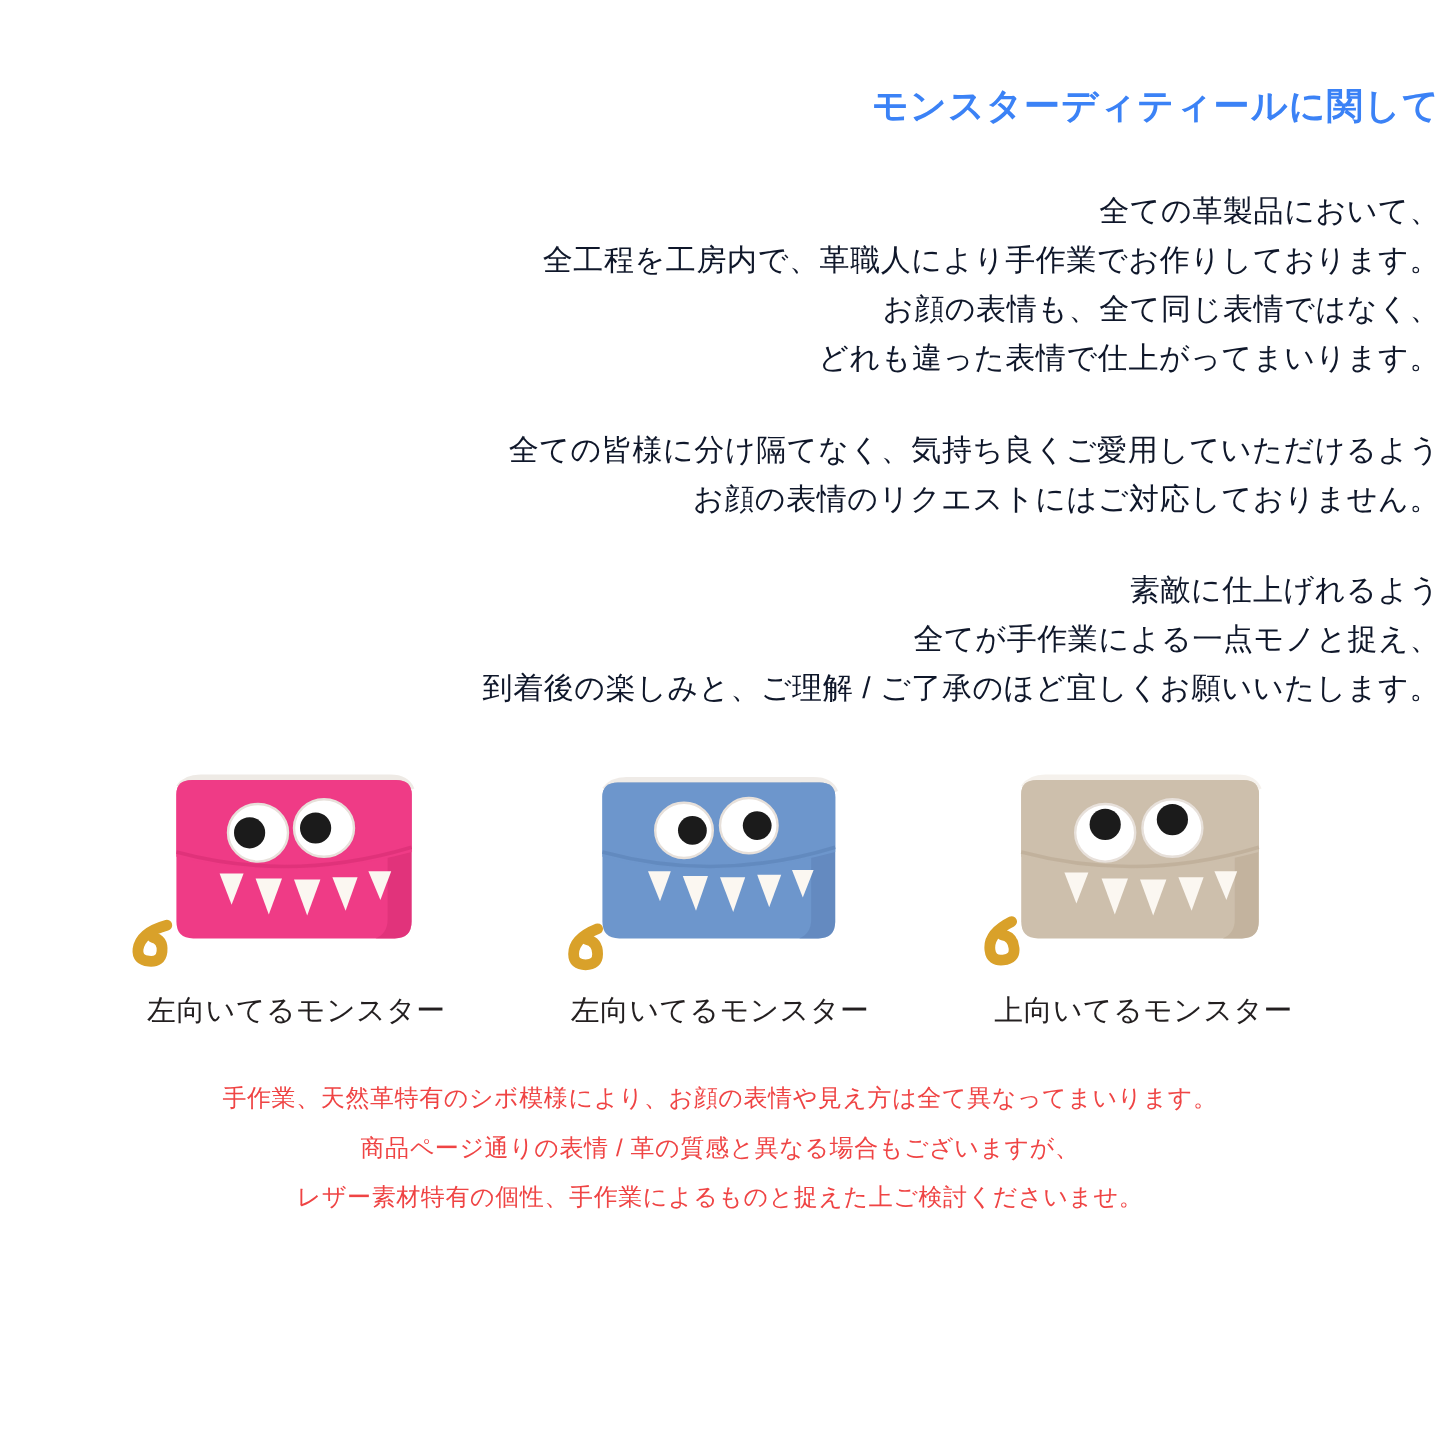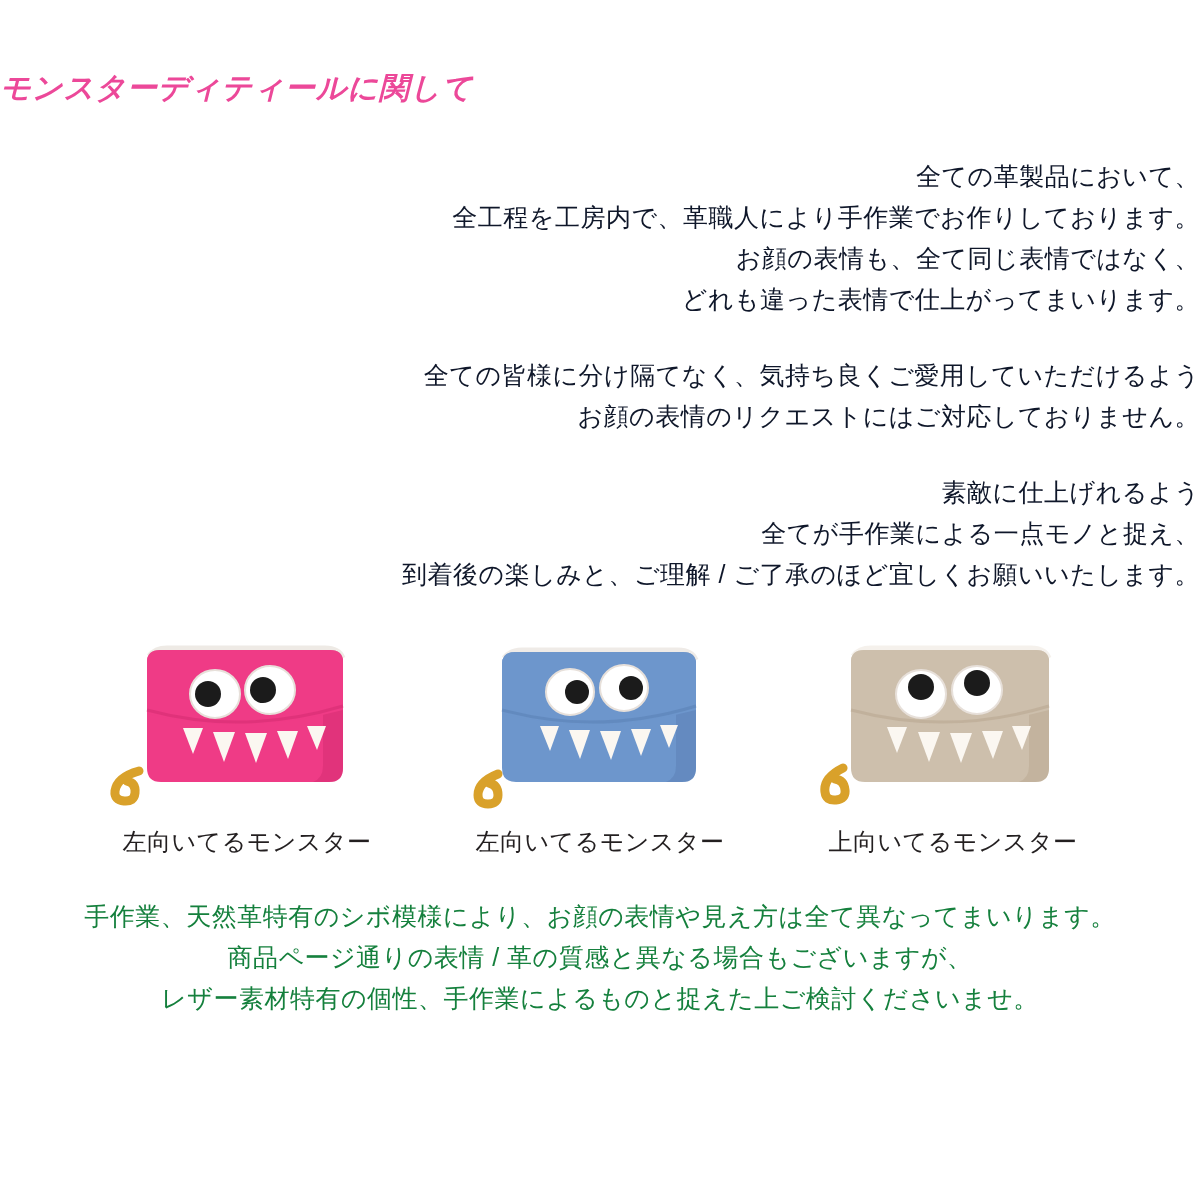--- a/index.html
+++ b/index.html
@@ -14,27 +14,26 @@
     color: #231f20;
     overflow: hidden;
   }
   .page {
     position: relative;
     width: 1200px;
     height: 1200px;
     box-sizing: border-box;
   }
   .title {
-    text-align: left;
+    text-align: right;
     font-size: 30px;
     font-weight: bold;
     letter-spacing: 1px;
     margin-top: 68px;
-    color: #ec4899;
-    font-style: italic;
+    color: #3b82f6;
   }
   .para {
     text-align: right;
     font-size: 25px;
     line-height: 41px;
     letter-spacing: 0.5px;
     color: #0f172a;
   }
   .p1 { margin-top: 47px; }
   .p2 { }
@@ -64,24 +63,24 @@
   }
   .caption {
     margin-top: 10px;
     font-size: 24px;
     letter-spacing: 0.5px;
     color: #231f20;
   }
   .footer {
     margin-top: 38px;
     text-align: center;
-    font-size: 25px;
+    font-size: 20px;
     line-height: 41px;
     letter-spacing: 0.5px;
-    color: #15803d;
+    color: #ef4444;
   }
   svg { display: block; }
 </style>
 </head>
 <body>
 
 <div class="page">
 
   <div class="title">モンスターディティールに関して</div>
 

